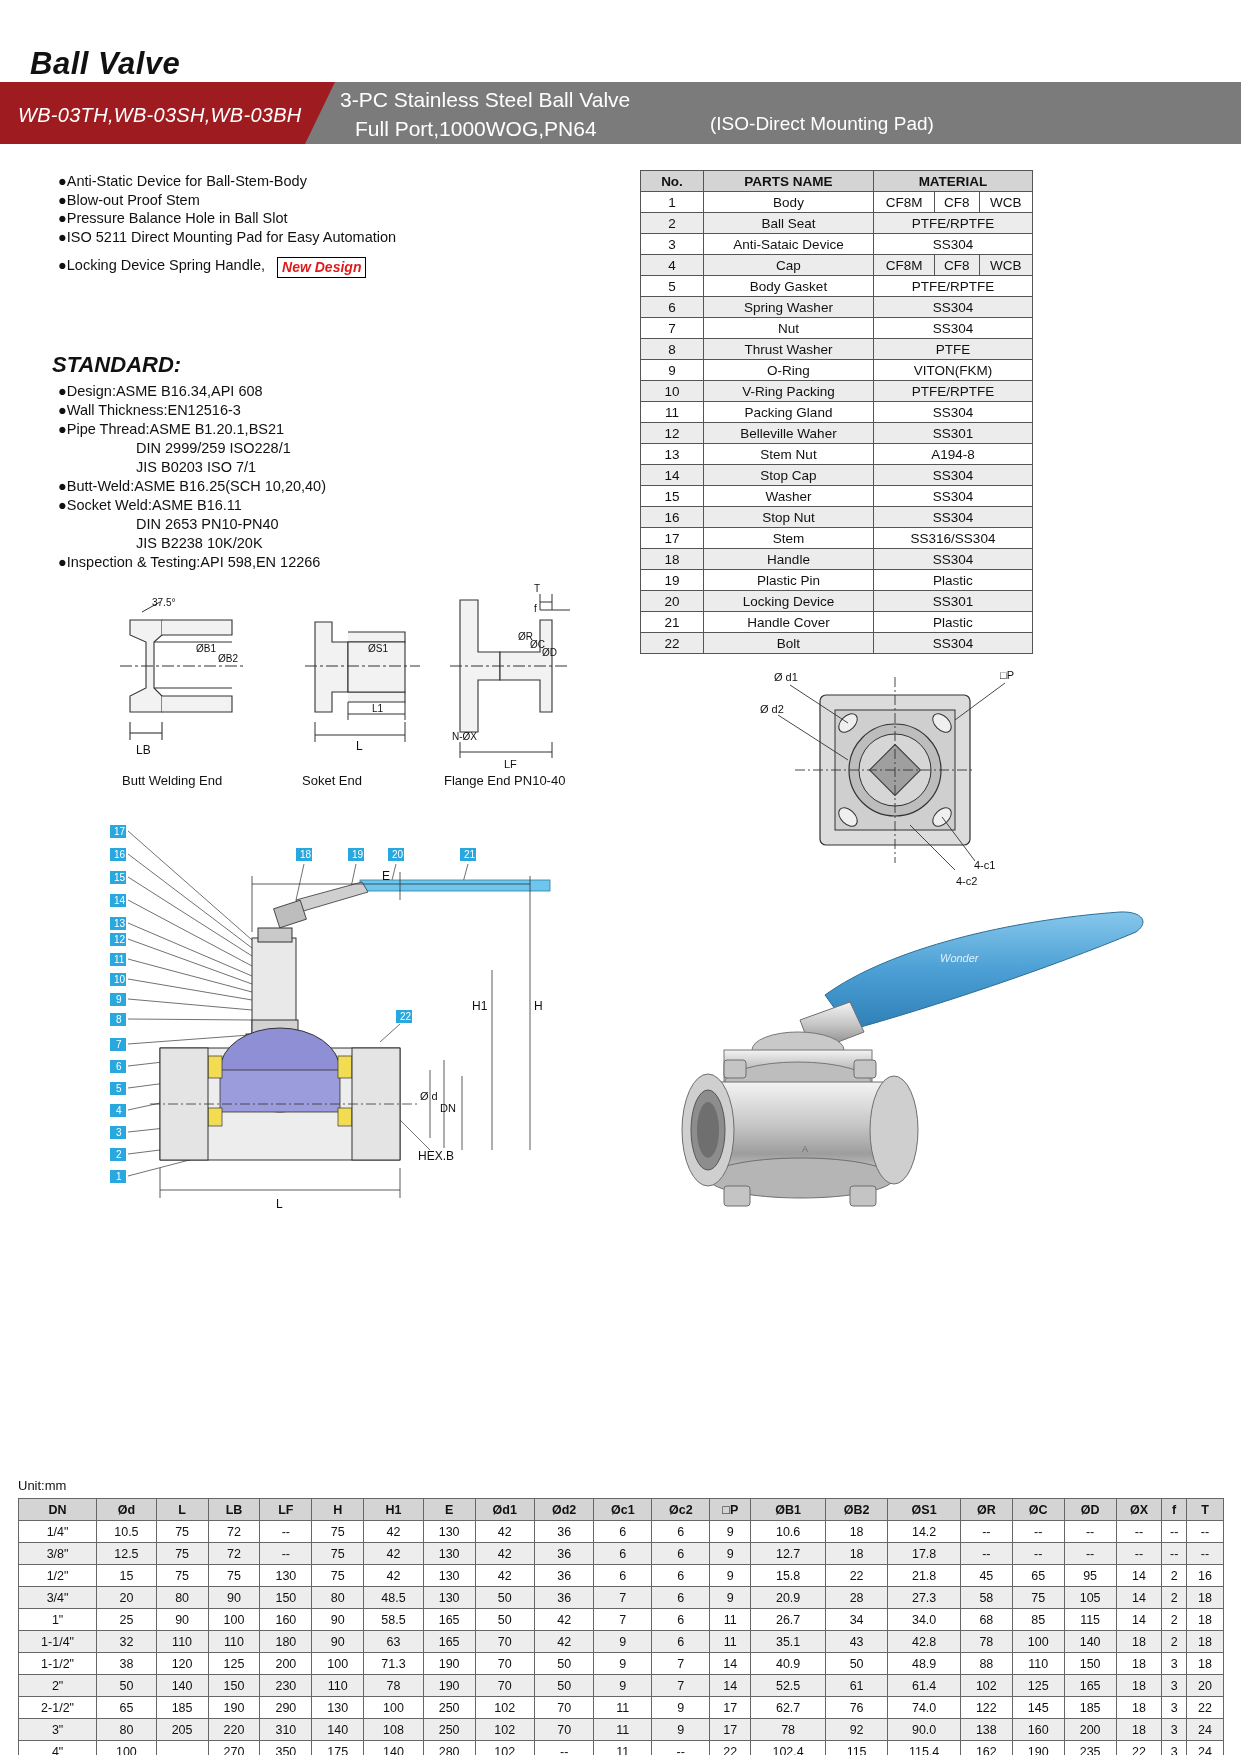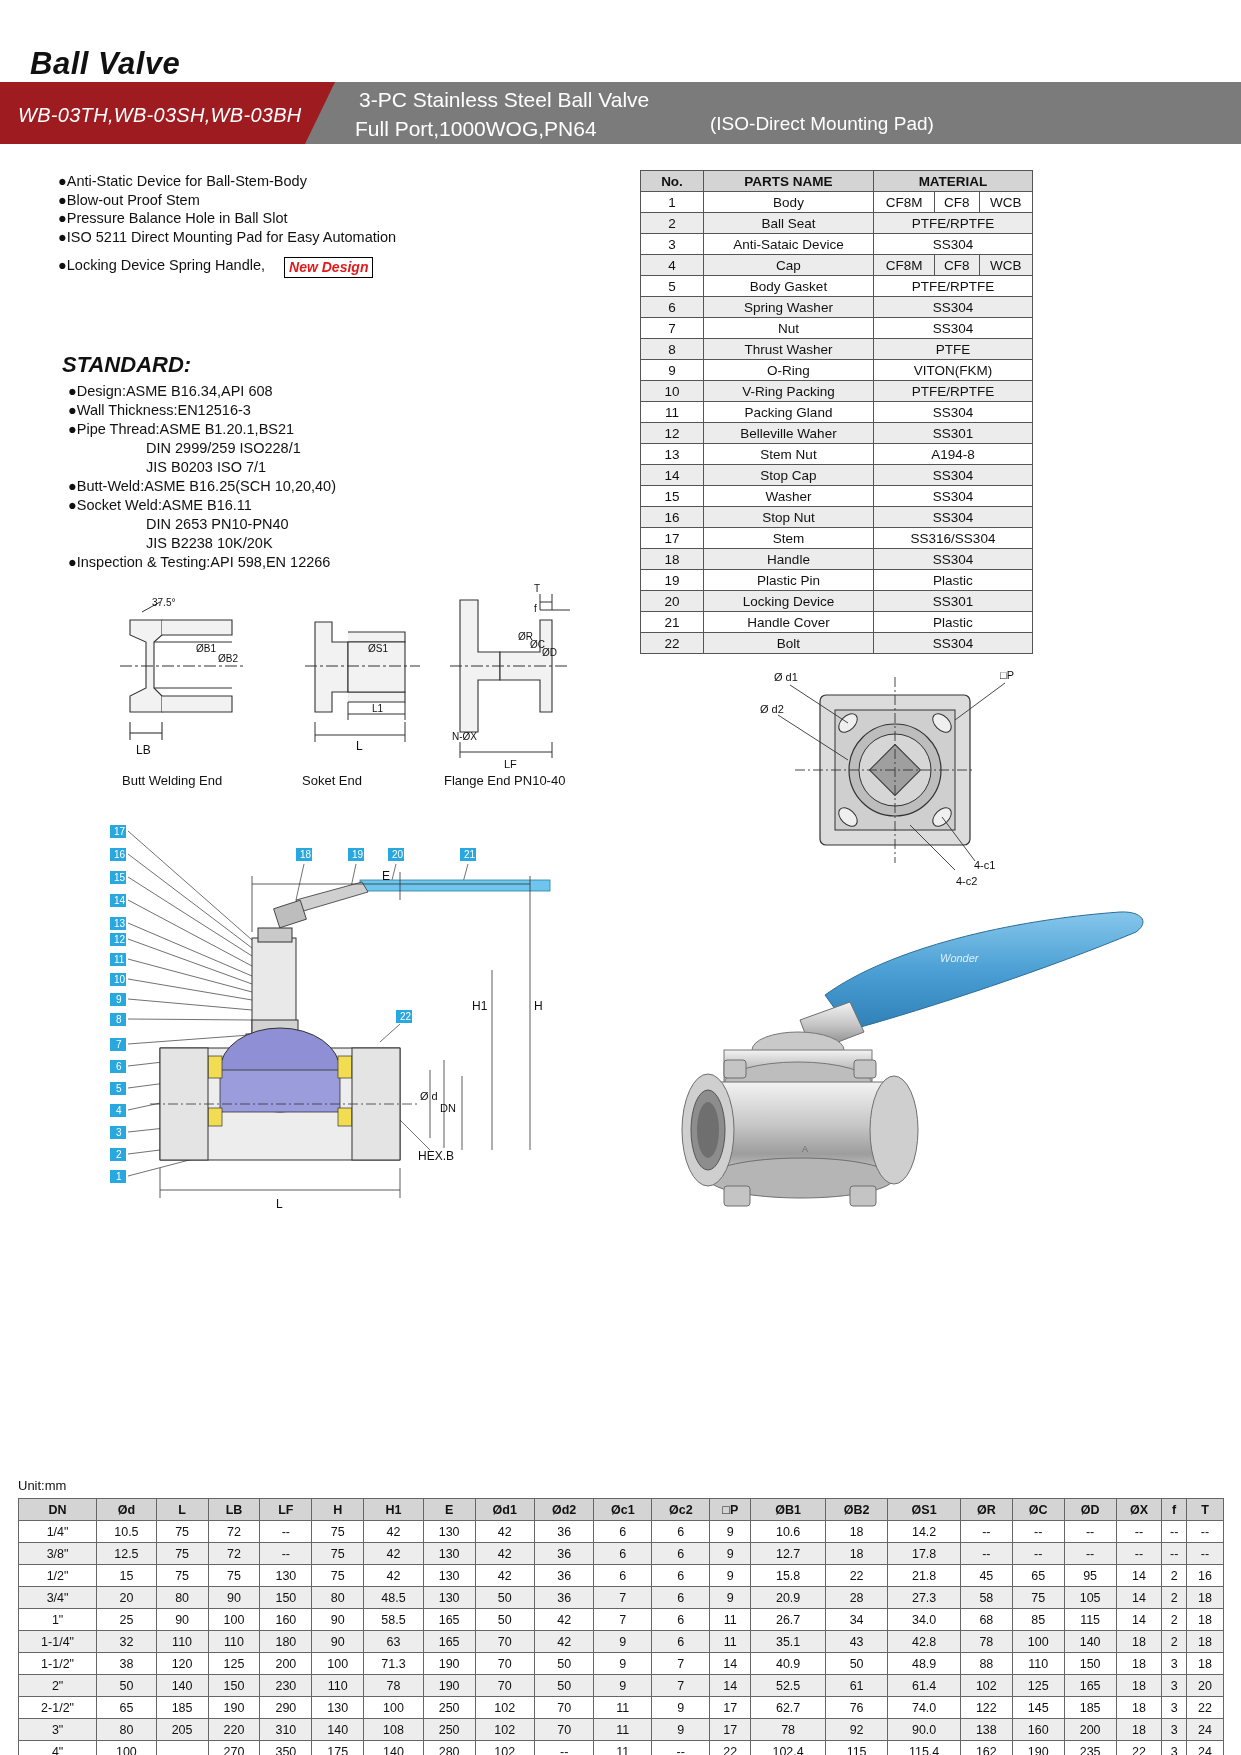--- a/index.html
+++ b/index.html
@@ -24,35 +24,35 @@
     background:#9e1b20;
   }
   .band-red:after{
     content:"";position:absolute;right:-30px;top:0;width:0;height:0;
     border-top:62px solid #9e1b20;border-right:30px solid transparent;
   }
   .band-models{
     position:absolute;left:18px;top:104px;width:300px;
     color:#fff;font-size:20px;letter-spacing:.3px;z-index:3;font-style:italic;
   }
-  .band-l1{position:absolute;left:359px;top:88px;color:#fff;font-size:21px;z-index:3;}
+  .band-l1{position:absolute;left:340px;top:88px;color:#fff;font-size:21px;z-index:3;}
   .band-l2{position:absolute;left:355px;top:117px;color:#fff;font-size:21px;z-index:3;}
   .band-iso{position:absolute;left:710px;top:113px;color:#fff;font-size:19px;z-index:3;}
 
   
   .h2{font-size:22px;font-weight:bold;font-style:italic;font-family:"Liberation Sans",sans-serif;}
   #features{position:absolute;left:52px;top:168px;width:560px;}
   .bullets{margin:4px 0 0 6px;font-size:14.5px;line-height:18.5px;}
   .bullets div{white-space:nowrap;}
   .newdesign{
     display:inline-block;border:1.5px solid #000;padding:0 4px;
     color:#e01b1b;font-weight:bold;font-style:italic;font-size:14px;
-    margin-left:15px;position:relative;top:2px;
-  }
-  #standard{position:absolute;left:52px;top:352px;width:560px;margin-left:10px;}
+    margin-left:8px;position:relative;top:2px;
+  }
+  #standard{position:absolute;left:52px;top:352px;width:560px;}
   .std-list{margin:4px 0 0 6px;font-size:14.5px;line-height:19px;}
   .std-list div{white-space:nowrap;}
   .indent{padding-left:78px;}
 
   
   #parts-table{
     position:absolute;left:640px;top:170px;width:393px;
     border-collapse:collapse;font-size:13.5px;
   }
   #parts-table td,#parts-table th{

